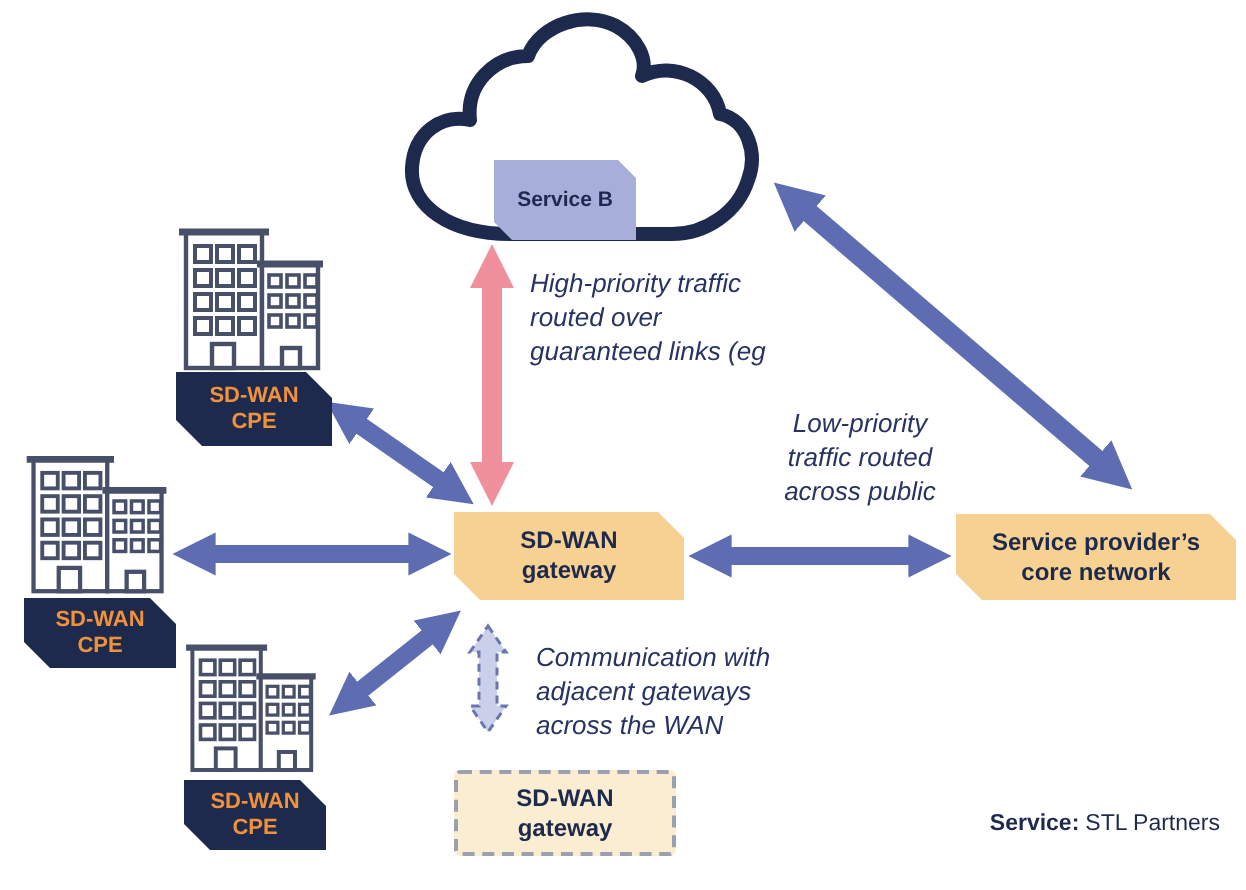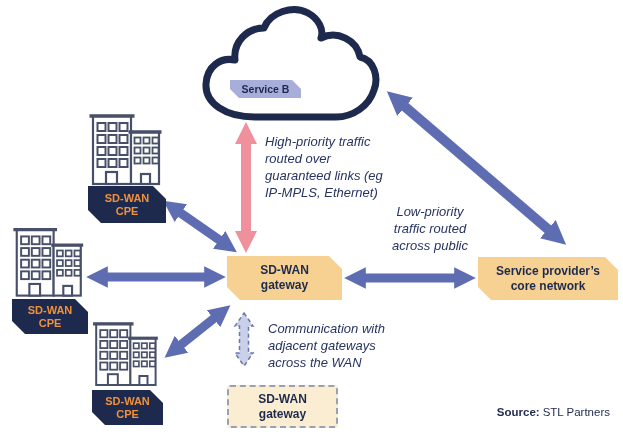--- a/index.html
+++ b/index.html
@@ -95,21 +95,21 @@
              C 337 30 357 40 360 57
              C 374 60 379 77 374 90
              C 369 106 353 117 336 117
              Z" fill="#ffffff" stroke="#1E2A4D" stroke-width="7" stroke-linejoin="round"></path>
 
     <use href="#buildings" transform="translate(85,104)"></use>
     <use href="#buildings" transform="translate(9,218) scale(0.97)"></use>
     <use href="#buildings" transform="translate(89,313) scale(0.9)"></use>
   </svg>
 
-  <div class="node svc bevel-sm" style="left:230px;top:80px;width:71px;height:18px;">
+  <div class="node svc bevel-sm" style="left:247px;top:80px;width:71px;height:40px;">
     <div>Service B</div>
   </div>
 
   <div class="node cpe bevel" style="left:88px;top:186px;width:78px;height:37px;">
     <div>SD-WAN</div>
     <div>CPE</div>
   </div>
   <div class="node cpe bevel" style="left:12px;top:299px;width:76px;height:35px;">
     <div>SD-WAN</div>
     <div>CPE</div>
@@ -131,30 +131,29 @@
 
   <div class="node dashedbox" style="left:227px;top:385px;width:111px;height:43px;">
     <div>SD-WAN</div>
     <div>gateway</div>
   </div>
 
   <div class="note" style="left:265px;top:133px;width:145px;">
     <div>High-priority traffic</div>
     <div>routed over</div>
     <div>guaranteed links (eg</div>
-    <div>IP-MPLS, Ethernet)</div>
   </div>
   <div class="note" style="left:375px;top:203px;width:110px;text-align:center;">
     <div>Low-priority</div>
     <div>traffic routed</div>
     <div>across public</div>
   </div>
   <div class="note" style="left:268px;top:320px;width:150px;">
     <div>Communication with</div>
     <div>adjacent gateways</div>
     <div>across the WAN</div>
   </div>
 
   <div class="source" style="left:460px;top:406px;width:150px;text-align:right;">
-    <span class="b">Source:</span><span class="t">STL Partners</span>
+    <span class="b">Service:</span><span class="t">STL Partners</span>
   </div>
 
 </div>
 
 </body></html>

